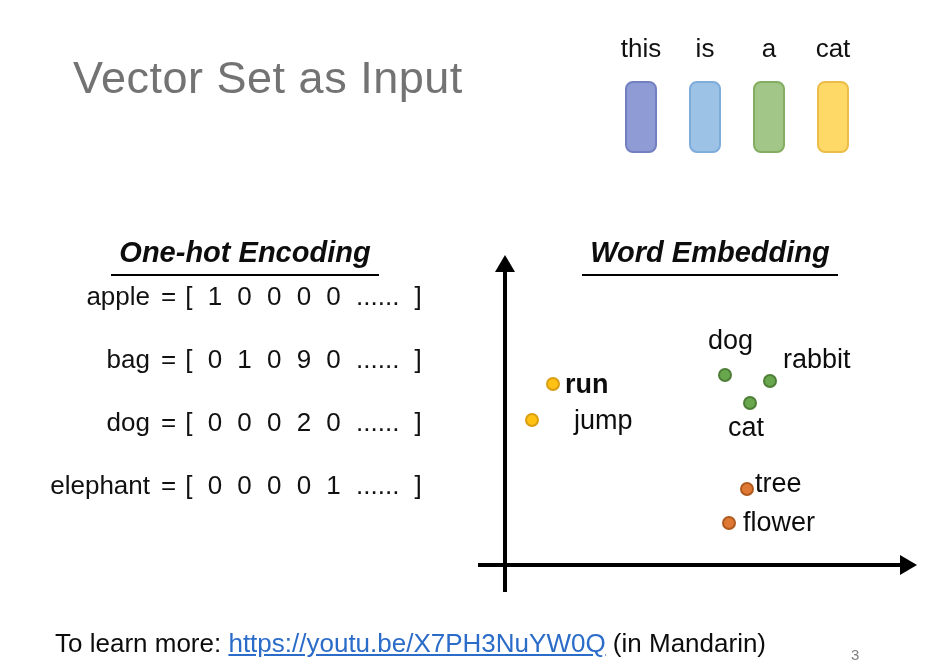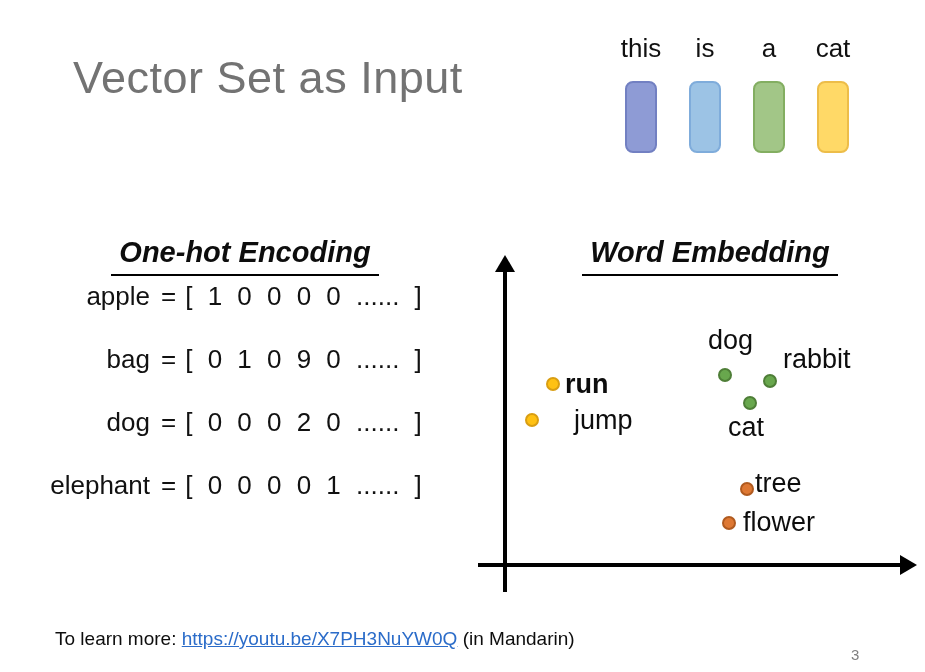--- a/index.html
+++ b/index.html
@@ -40,21 +40,21 @@
   .arrow-up{left:25px;top:5px;width:0;height:0;
             border-left:10px solid transparent;border-right:10px solid transparent;
             border-bottom:17px solid #000;}
   .arrow-right{left:430px;top:305px;width:0;height:0;
                border-top:10px solid transparent;border-bottom:10px solid transparent;
                border-left:17px solid #000;}
   .dot{width:14px;height:14px;border-radius:50%;border:2px solid;box-sizing:border-box;}
   .plabel{font-size:27px;line-height:32px;color:#0d0d0d;white-space:nowrap;}
 
   
-  .footer{left:55px;top:628px;font-size:19px;color:#0d0d0d;white-space:nowrap;}
+  .footer{left:55px;top:628px;font-size:26px;color:#0d0d0d;white-space:nowrap;}
   .footer a{text-decoration:underline;cursor:pointer;}
   .page-num{left:851px;top:646px;font-size:15px;color:#808080;}
 </style>
 </head>
 <body>
 
 <div class="abs slide-title">Vector Set as Input</div>
 
 <div class="abs tokens">
   <div class="token">

